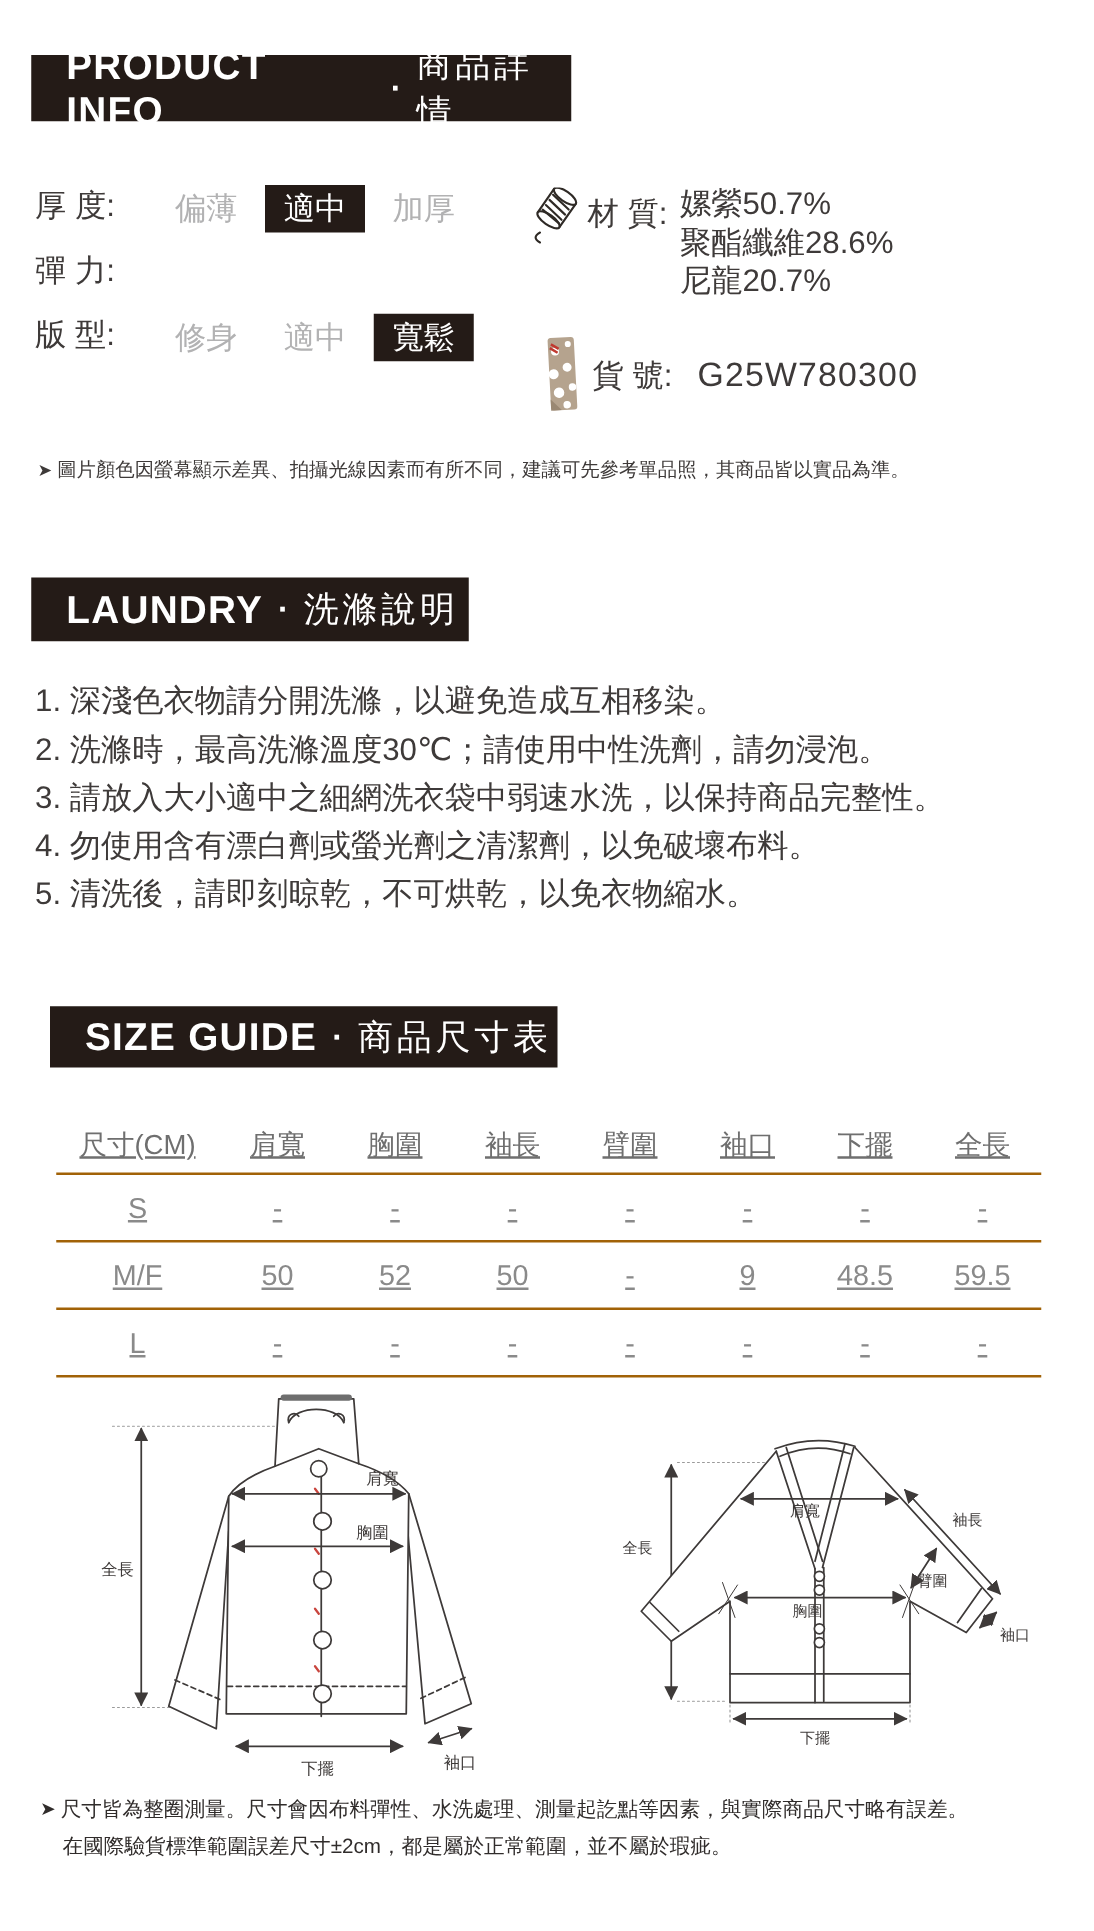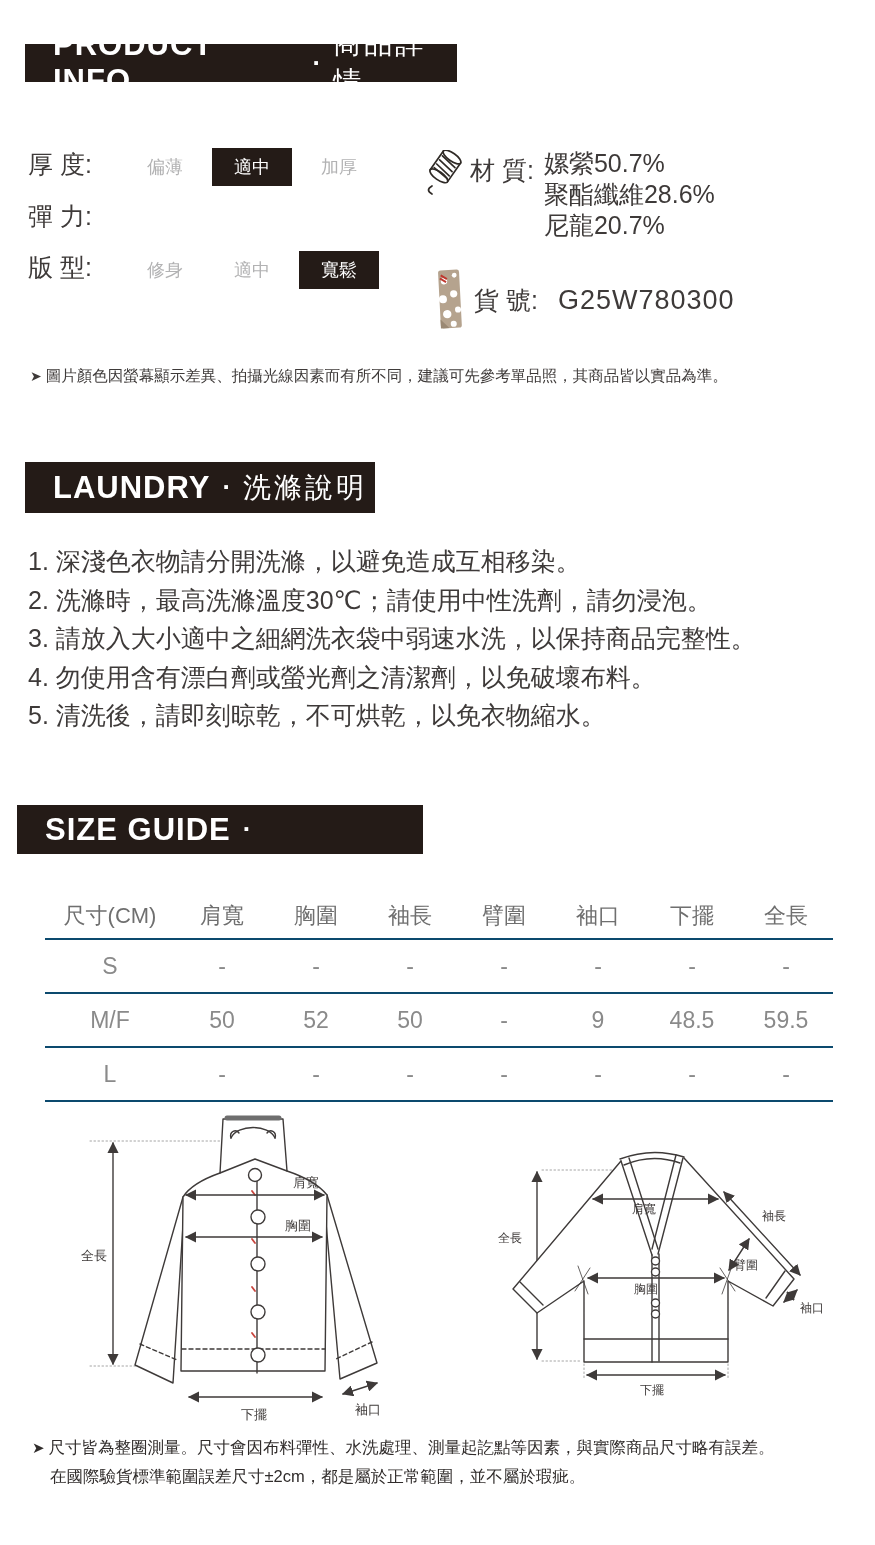--- a/index.html
+++ b/index.html
@@ -3,45 +3,45 @@
 <meta charset="utf-8">
 <style>
   html,body{margin:0;padding:0;background:#fff;}
   .sheet{position:relative;width:875px;height:1545px;background:#fff;margin:0 auto;overflow:hidden;
          font-family:"Liberation Sans","DejaVu Sans",sans-serif;color:#3e3a39;}
   
   .hdr{position:absolute;background:#241b17;color:#fff;display:flex;align-items:center;padding-left:28px;box-sizing:border-box;}
   .hdr-en{font-size:31px;font-weight:bold;letter-spacing:1px;}
   .hdr-dot{font-size:26px;font-weight:bold;margin:0 12px;}
   .hdr-zh{font-size:28px;font-weight:normal;letter-spacing:3px;}
-  .hdr-product{left:25px;top:44px;width:432px;height:38px;}
+  .hdr-product{left:25px;top:44px;width:432px;height:53px;}
   .hdr-laundry{left:25px;top:462px;width:350px;height:51px;}
-  .hdr-size{left:17px;top:805px;width:406px;height:49px;}
+  .hdr-size{left:40px;top:805px;width:406px;height:49px;}
   
   .attrs{position:absolute;left:28px;top:148px;}
   .attr-row{display:flex;height:38px;margin-bottom:13.5px;}
   .attr-label{width:97px;font-size:25px;color:#3e3a39;}
   .opts{display:flex;gap:7px;margin-left:0px;}
-  .opt{width:80px;height:38px;line-height:38px;text-align:center;font-size:18px;color:#b2b2b3;}
+  .opt{width:80px;height:38px;line-height:38px;text-align:center;font-size:25px;color:#b2b2b3;}
   .opt.sel{background:#241b17;color:#fff;}
   
   .material{position:absolute;left:424px;top:148px;display:flex;align-items:flex-start;}
   .mat-icon{margin-top:2px;}
   .mat-label{font-size:25px;margin:6px 10px 0 2px;white-space:nowrap;}
   .mat-lines{font-size:25px;line-height:31px;}
   .itemno{position:absolute;left:436px;top:268px;display:flex;align-items:center;}
   .itemno-label{font-size:25px;margin:0 20px 0 10px;white-space:nowrap;}
   .itemno-value{font-size:27px;letter-spacing:1px;}
   
   .note{position:absolute;left:30px;top:366px;width:820px;font-size:15.5px;display:flex;color:#3e3a39;}
   .note .arrow{margin-right:4px;font-size:14px;line-height:20px;}
   .laundry{position:absolute;left:28px;top:542px;font-size:25px;line-height:38.6px;}
   
   .tbl{position:absolute;left:45px;top:893px;width:788px;}
-  .tbl-row{display:grid;grid-template-columns:130px repeat(7,94px);align-items:center;border-bottom:2px solid #0c4a6e;}
+  .tbl-row{display:grid;grid-template-columns:130px repeat(7,94px);align-items:center;border-bottom:2px solid #a16207;text-decoration:underline;}
   .tbl-head{height:45px;color:#6f6f6f;font-size:22px;}
   .tbl-data{height:52px;color:#8a8a8a;font-size:23px;}
   .tbl-cell{text-align:center;}
   
   .diag{position:absolute;}
   .dline{stroke:#3e3a39;stroke-width:1.4;fill:none;stroke-linecap:round;stroke-linejoin:round;}
   .dfill{fill:#fff;}
   .ddash{stroke-dasharray:4 3;}
   .ddot{stroke:#9a9a9a;stroke-width:0.9;stroke-dasharray:1.5 2.5;}
   .dthin{stroke-width:0.8;}
@@ -141,20 +141,21 @@
     <div>1. 深淺色衣物請分開洗滌，以避免造成互相移染。</div>
     <div>2. 洗滌時，最高洗滌溫度30℃；請使用中性洗劑，請勿浸泡。</div>
     <div>3. 請放入大小適中之細網洗衣袋中弱速水洗，以保持商品完整性。</div>
     <div>4. 勿使用含有漂白劑或螢光劑之清潔劑，以免破壞布料。</div>
     <div>5. 清洗後，請即刻晾乾，不可烘乾，以免衣物縮水。</div>
   </div>
 
   <div class="hdr hdr-size">
     <span class="hdr-en">SIZE GUIDE</span>
     <span class="hdr-dot">·</span>
+    <span class="hdr-zh">商品尺寸表</span>
   </div>
 
   <div class="tbl">
     <div class="tbl-row tbl-head">
       <span class="tbl-cell">尺寸(CM)</span>
       <span class="tbl-cell">肩寬</span>
       <span class="tbl-cell">胸圍</span>
       <span class="tbl-cell">袖長</span>
       <span class="tbl-cell">臂圍</span>
       <span class="tbl-cell">袖口</span>

